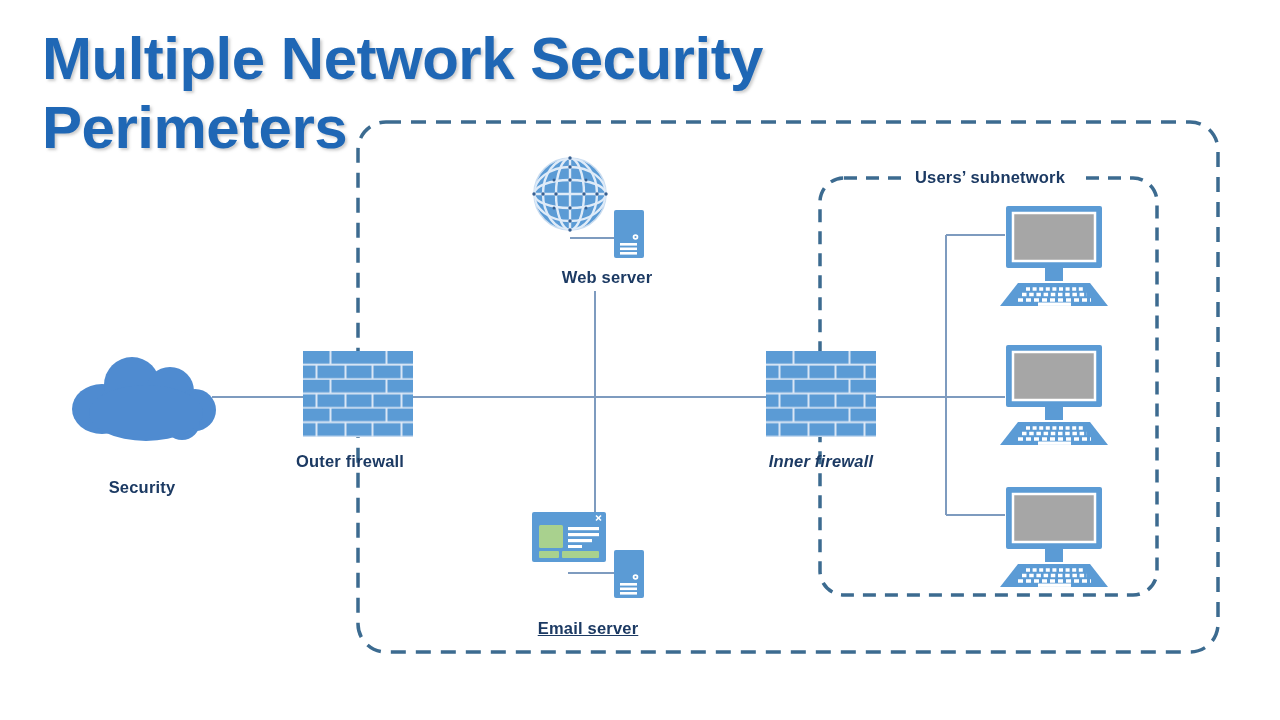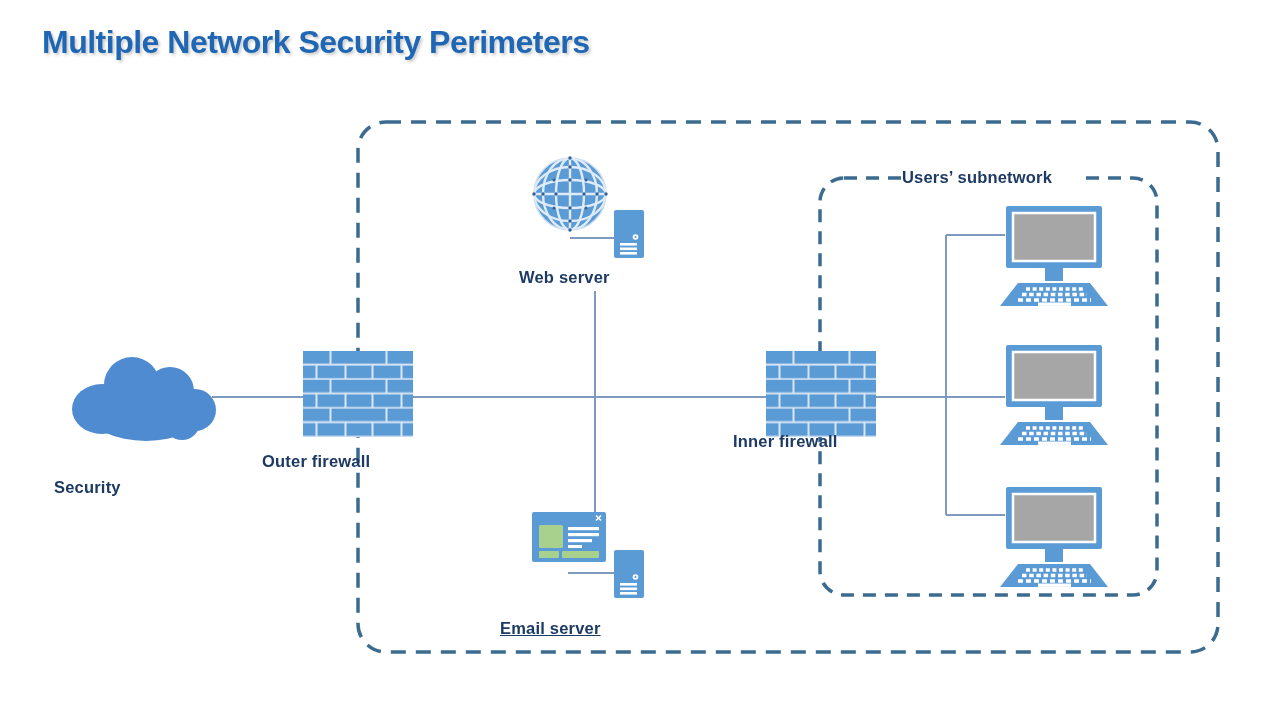--- a/index.html
+++ b/index.html
@@ -1,22 +1,22 @@
 <!DOCTYPE html>
 <html><head>
 <meta charset="utf-8">
 <style>
   html,body{margin:0;padding:0;background:#ffffff;}
   body{width:1280px;height:720px;position:relative;overflow:hidden;
        font-family:"Liberation Sans", sans-serif;}
   .abs{position:absolute;}
   #title{left:42px;top:24px;width:900px;
-         font-size:32px;font-weight:700;letter-spacing:-0.5px;
+         font-size:60px;font-weight:700;letter-spacing:-0.5px;
          color:#1F67B5;text-shadow:2px 2px 3px rgba(110,110,110,0.35);}
-  .node-label{position:absolute;width:176px;text-align:left;
+  .node-label{position:absolute;width:176px;text-align:center;
               font-size:16.5px;font-weight:700;color:#1C3A63;letter-spacing:0.2px;}
   #subnet-label{left:902px;top:167px;width:176px;background:#ffffff;
                 padding:1px 0 2px 0;}
   svg{display:block;}
 </style>
 </head>
 <body>
 
 <svg class="abs" style="left:0;top:0;" width="1280" height="720" viewBox="0 0 1280 720">
   <g stroke="#7E9BBF" stroke-width="2" fill="none">
@@ -69,21 +69,21 @@
       <rect width="56" height="28.8" fill="#D9E6F5"></rect>
       <rect x="0" y="0" width="26.5" height="12.6" fill="#5B9BD5"></rect>
       <rect x="28.5" y="0" width="27.5" height="12.6" fill="#5B9BD5"></rect>
       <rect x="0" y="14.6" width="12.5" height="12.6" fill="#5B9BD5"></rect>
       <rect x="14.5" y="14.6" width="27" height="12.6" fill="#5B9BD5"></rect>
       <rect x="43.5" y="14.6" width="12.5" height="12.6" fill="#5B9BD5"></rect>
     </pattern>
   </defs>
   <rect width="110" height="86" fill="url(#br2)"></rect>
 </svg>
-<div class="node-label" style="left:733px;top:432px;">Inner firewall</div>
+<div class="node-label" style="left:733px;top:452px;font-style:italic;">Inner firewall</div>
 
 <svg class="abs" style="left:532px;top:156px;" width="76" height="76" viewBox="0 0 76 76">
   <defs>
       <clipPath id="gc">
         <circle cx="38" cy="38" r="36"></circle>
       </clipPath>
     </defs>
   <circle cx="38" cy="38" r="36" fill="#5B9BD5" stroke="#C9DCF0" stroke-width="1.5"></circle>
   <g clip-path="url(#gc)" stroke="#DFEBF8" stroke-width="2.4" fill="none">
     <line x1="38" y1="2" x2="38" y2="74"></line>

